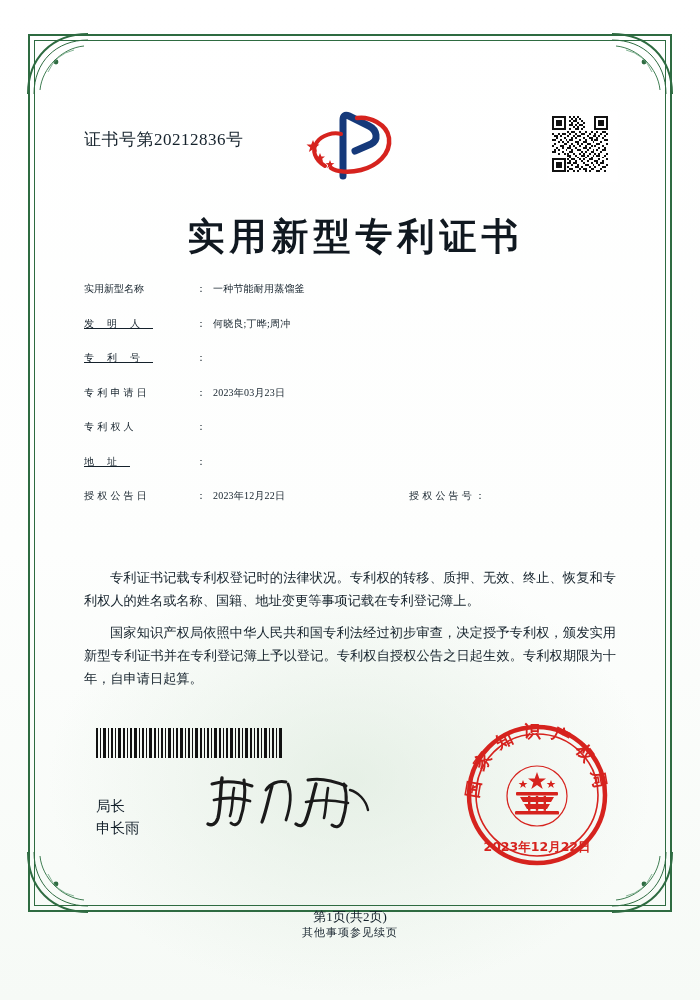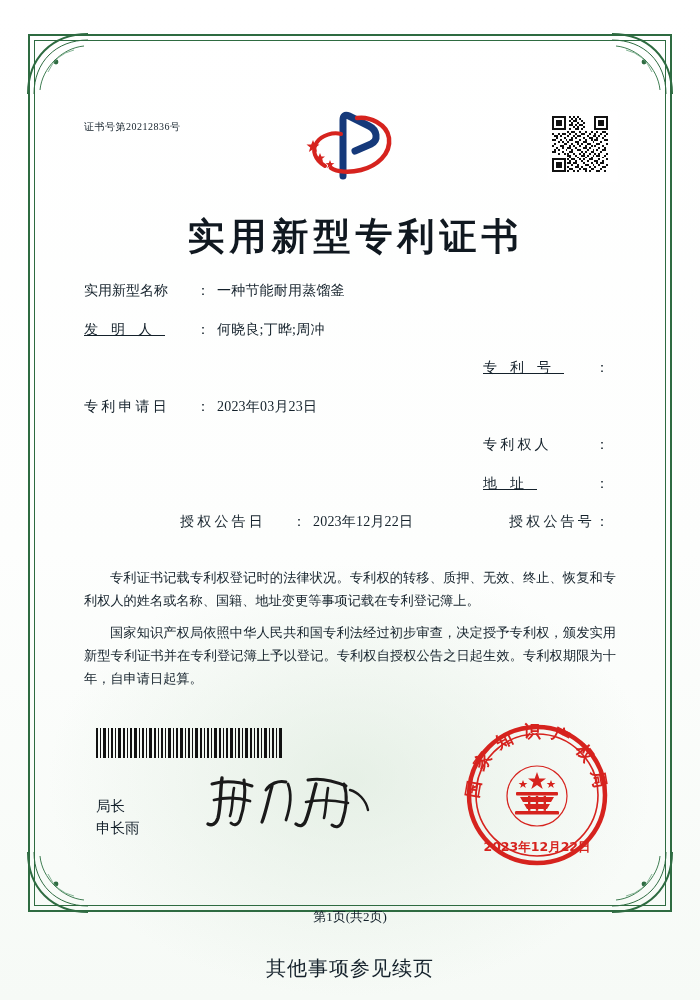--- a/index.html
+++ b/index.html
@@ -71,22 +71,22 @@
   .corner svg { display:block; }
   .corner-tl { left: 26px; top: 32px; }
   .corner-tr { right: 26px; top: 32px; transform: scaleX(-1); }
   .corner-bl { left: 26px; bottom: 86px; transform: scaleY(-1); }
   .corner-br { right: 26px; bottom: 86px; transform: scale(-1,-1); }
 
   
   .cert-no {
     position: absolute;
     left: 84px;
-    top: 120px;
-    font-size: 10px;
+    top: 128px;
+    font-size: 17px;
     color: #14212b;
     letter-spacing: 0.5px;
   }
   .qr {
     position: absolute;
     right: 82px;
     top: 112px;
     width: 62px;
     height: 62px;
     background: #fff;
@@ -124,23 +124,22 @@
   .fields {
     position: absolute;
     left: 84px;
     top: 282px;
     right: 84px;
   }
   .field-row {
     display: flex;
     align-items: baseline;
     margin-bottom: 20.5px;
-    font-size: 14px;
+    font-size: 10px;
     color: #14212b;
-    justify-content: flex-end;
   }
   .field-label {
     width: 112px;
     flex: 0 0 112px;
     letter-spacing: 0px;
     white-space: nowrap;
   }
   .field-label.sp3 { letter-spacing: 13px; text-decoration: underline; }
   .field-label.sp4 { letter-spacing: 3.2px; }
   .field-colon {
@@ -215,23 +214,23 @@
     position: absolute;
     left: 0; right: 0;
     top: 908px;
     text-align: center;
     font-size: 13px;
     color: #14212b;
   }
   .footer-note {
     position: absolute;
     left: 0; right: 0;
-    top: 955px;
+    top: 925px;
     text-align: center;
-    font-size: 20px;
+    font-size: 11px;
     letter-spacing: 1px;
     color: #14212b;
   }
 </style>
 </head>
 <body>
 
 <div id="watermark-layer">
     <div class="wm" style="left: -10px; top: 30px;">CNIPA</div>
     <div class="wm" style="left: 250px; top: -20px;">CNIPA</div>

